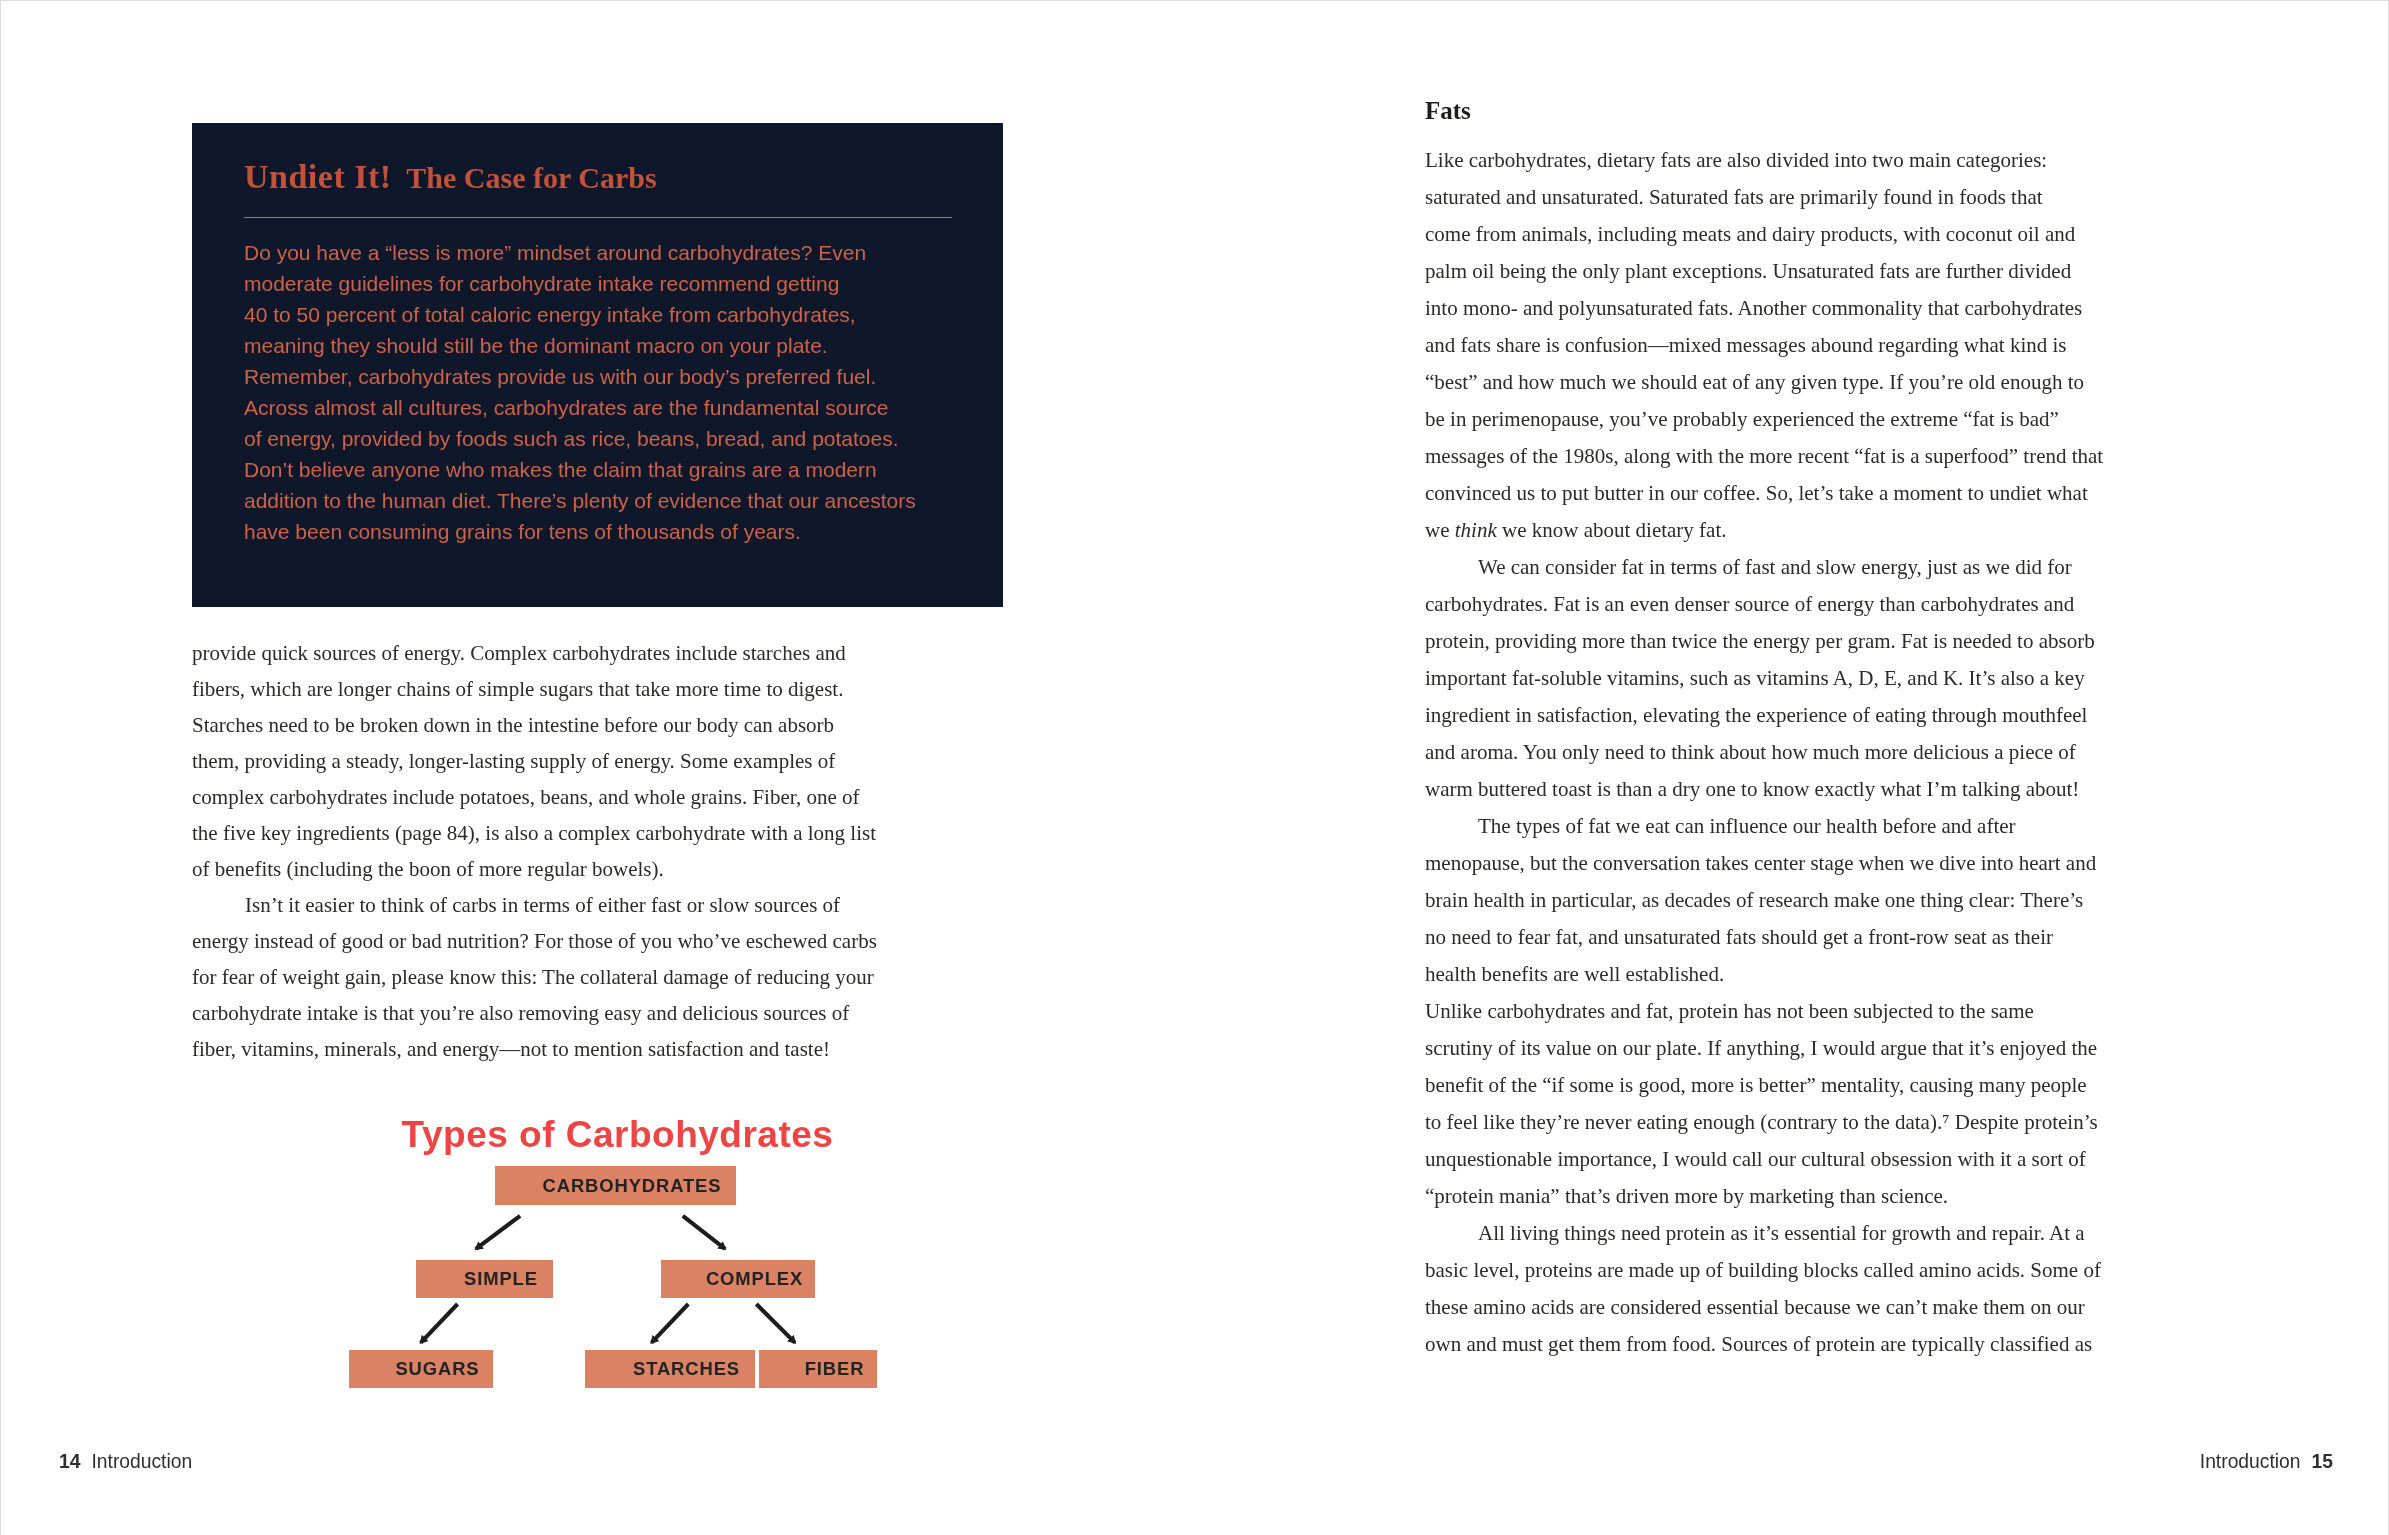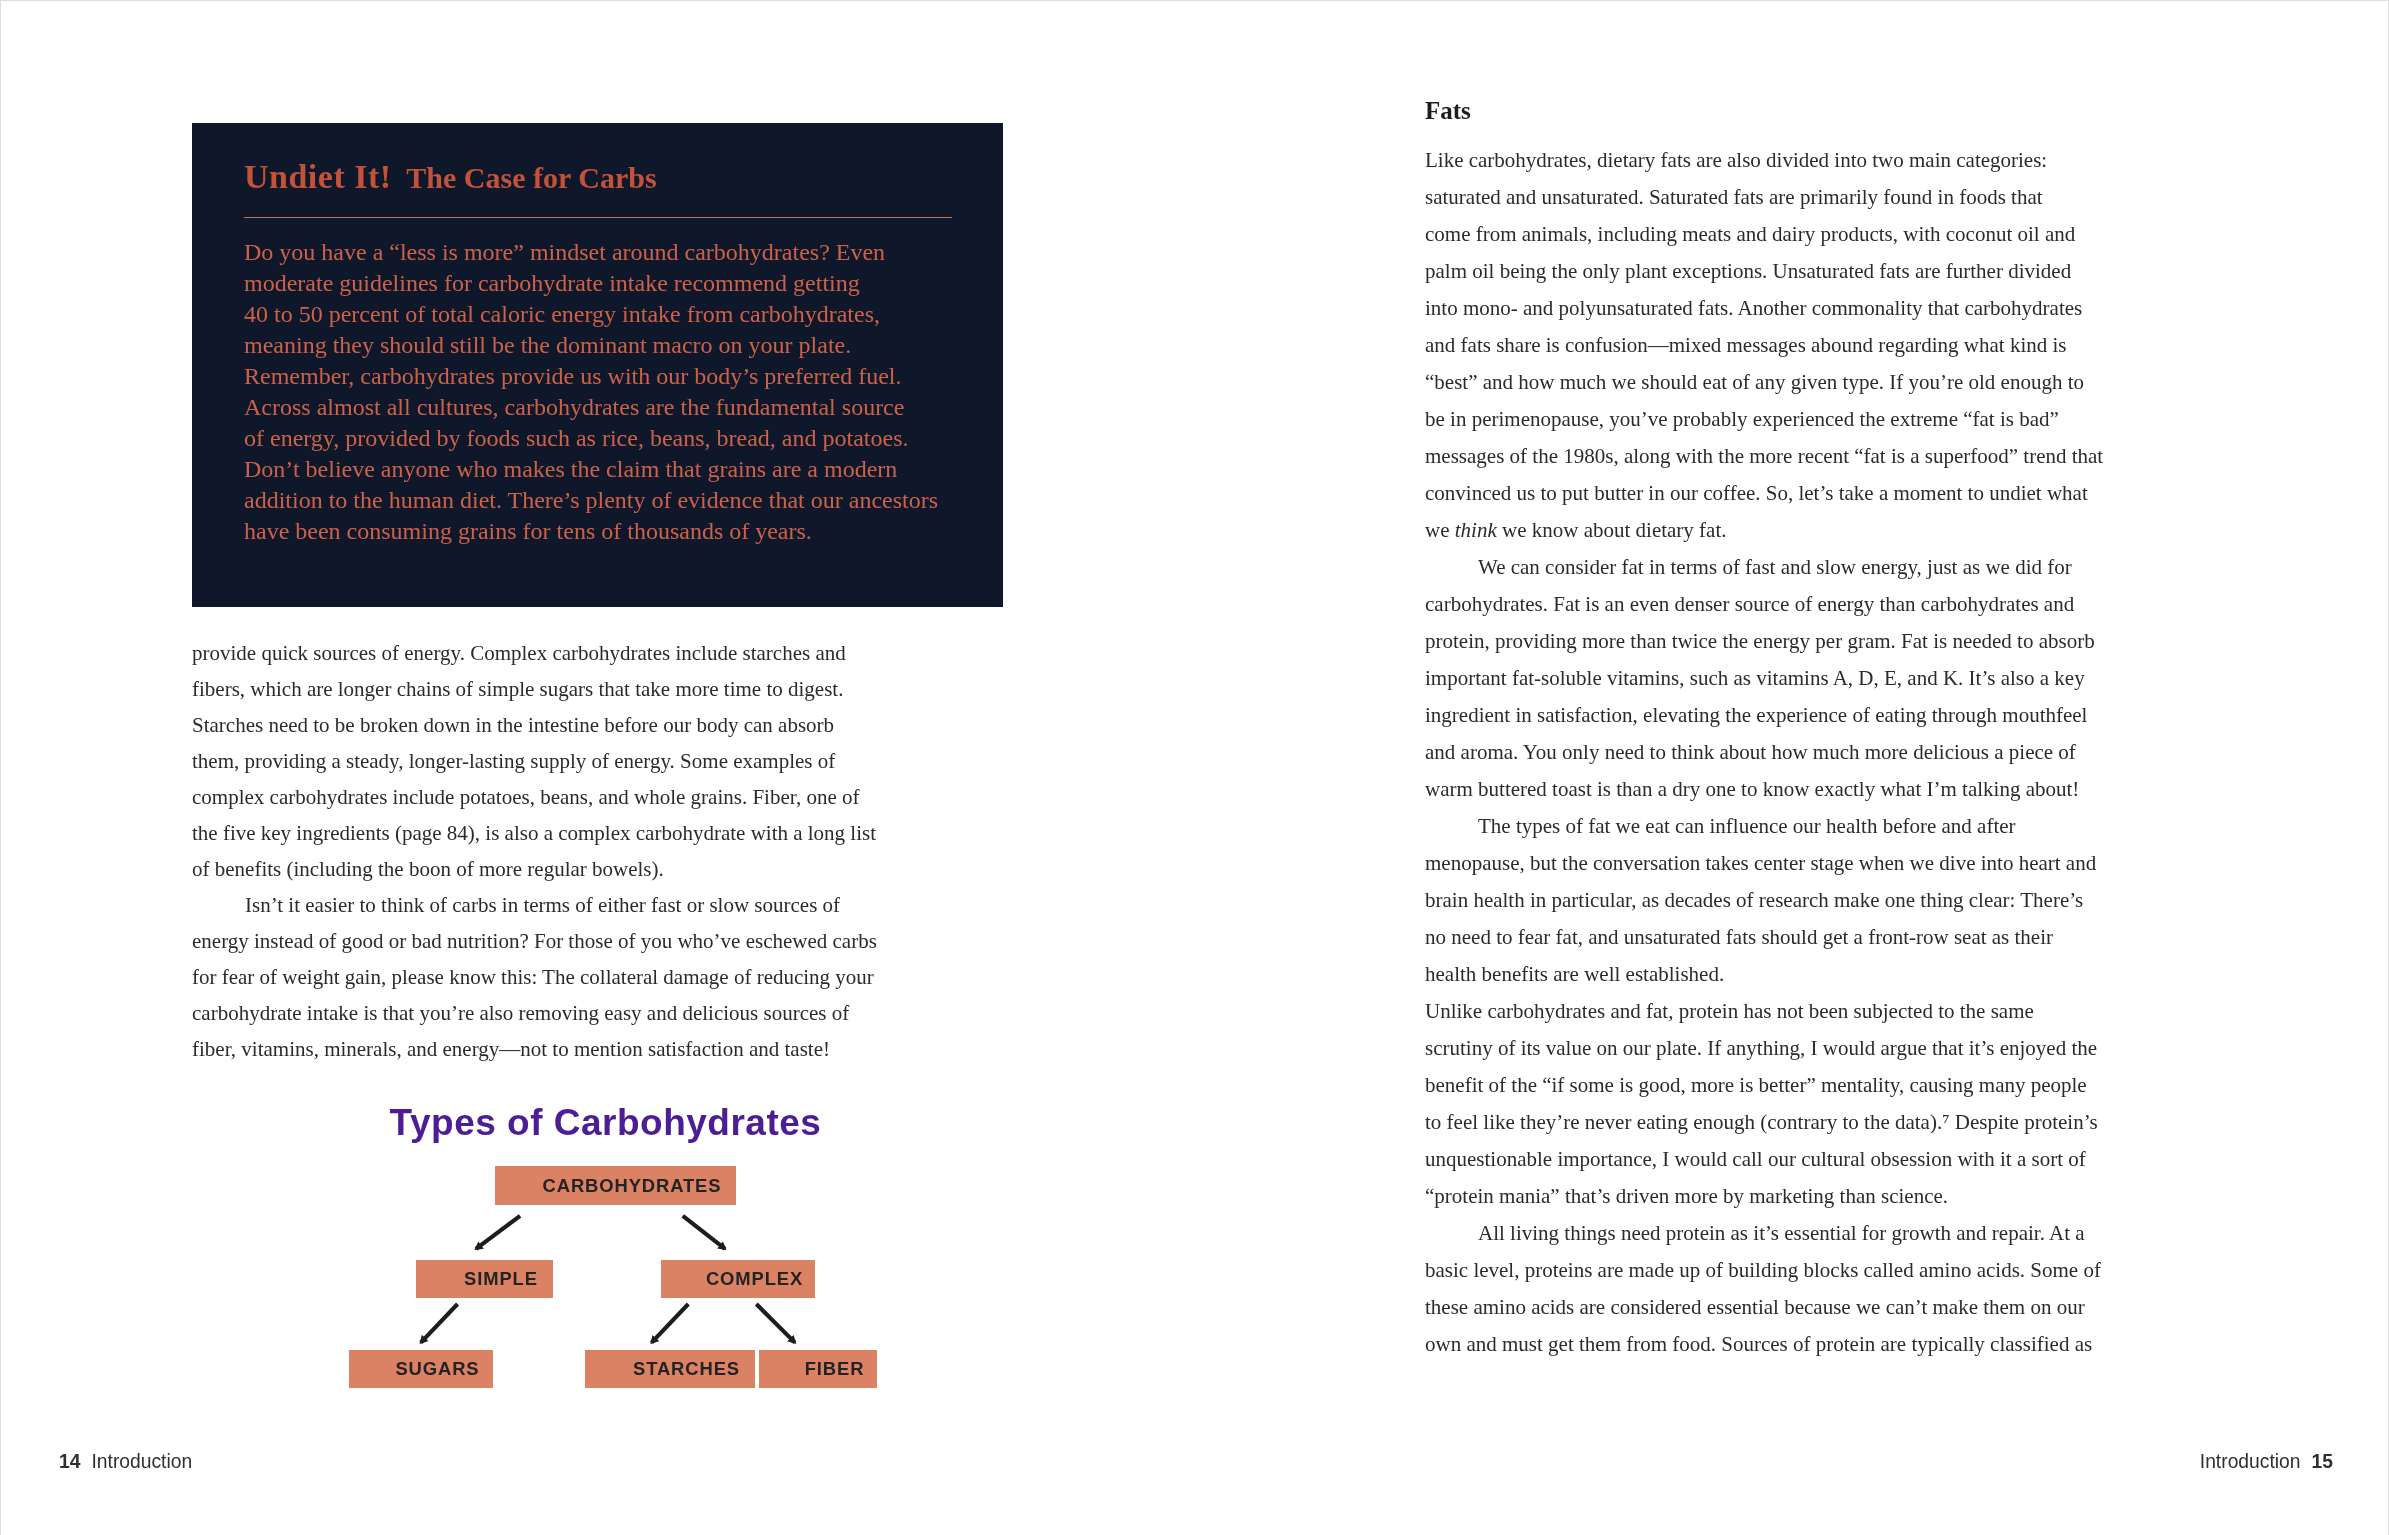--- a/index.html
+++ b/index.html
@@ -9,36 +9,36 @@
     font-family:"Liberation Serif",serif;
   }
   
   .callout{position:absolute;left:191px;top:122px;width:811px;height:484px;background:#0f172a;}
   .callout-title{position:absolute;left:52px;top:35px;white-space:nowrap;}
   .t-bold{font-family:"Liberation Serif",serif;font-weight:700;font-size:34px;color:#c2523a;letter-spacing:0.5px;}
   .t-sub{font-family:"Liberation Serif",serif;font-weight:600;font-size:30px;color:#c2523a;margin-left:14.7px;}
   .callout-rule{position:absolute;left:52px;top:94px;width:708px;border:none;border-top:1.8px solid #bd7257;margin:0;}
   .callout-body{
     position:absolute;left:52px;top:114px;width:735px;
-    font-family:Liberation Serif, serif;font-size:24px;line-height:31px;
+    font-family:Liberation Sans, sans-serif;font-size:21px;line-height:31px;
     color:#cd6249;white-space:pre;
   }
   
   .body-left{position:absolute;left:191px;top:634px;width:855px;color:#2d2b29;}
   .para{font-size:21px;margin:0;}
   .body-left .para{line-height:36px;}
   .para-lines{display:block;white-space:pre;}
   .indent{text-indent:53px;}
   .para-line{display:block;}
   em{font-style:italic;}
   
   .diagram-title{
-    position:absolute;left:191px;top:1101px;width:827px;text-align:center;margin:0;
+    position:absolute;left:191px;top:1101px;width:827px;text-align:center;margin:12px;
     font-family:"Liberation Sans",sans-serif;font-weight:700;font-size:37px;
-    color:#4c1d95;letter-spacing:0.5px;
+    color:#ef4444;letter-spacing:0.5px;
   }
   .node{
     position:absolute;background:#db8164;display:flex;align-items:center;justify-content:center;
     font-family:"Liberation Sans",sans-serif;font-weight:700;font-size:18.4px;
     letter-spacing:0.9px;color:#232323;white-space:nowrap;padding-left:33px;
   }
   .node-root{left:494px;top:1165px;width:208px;height:39px;}
   .node-simple{left:415px;top:1259px;width:104px;height:38px;text-align:center;}
   .node-complex{left:660px;top:1259px;width:121px;height:38px;}
   .node-sugars{left:348px;top:1349px;width:111px;height:38px;}

